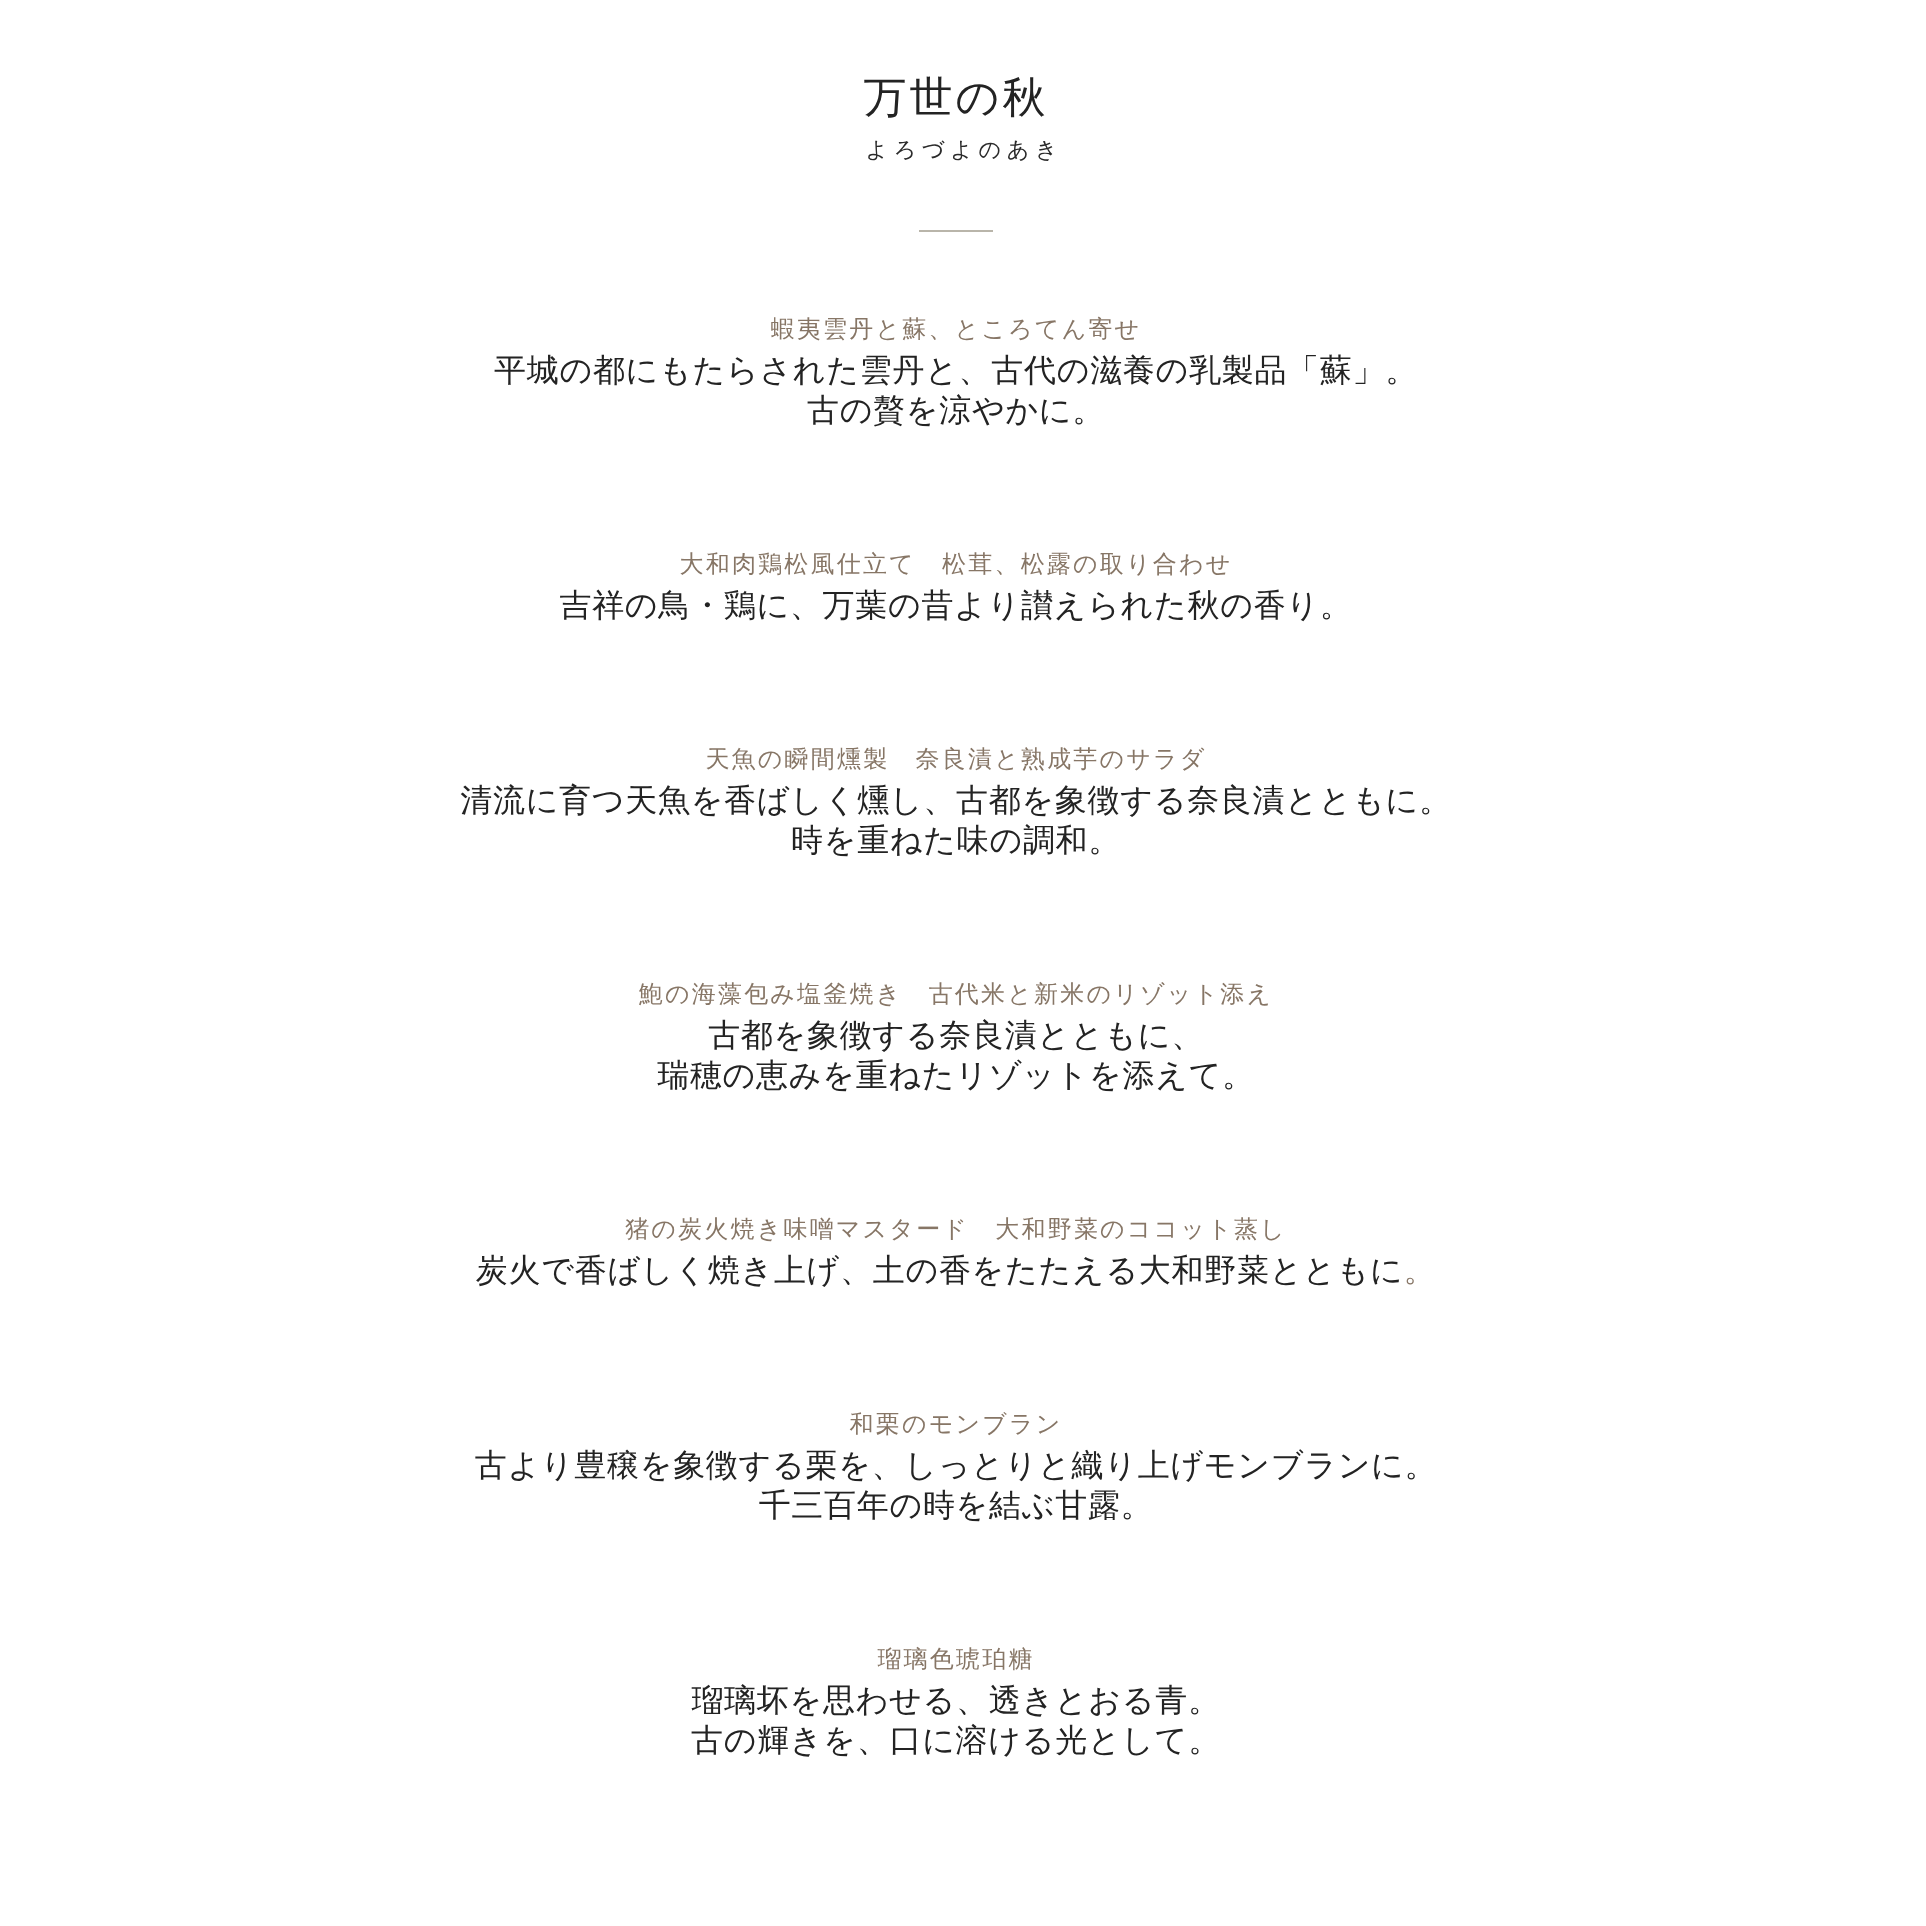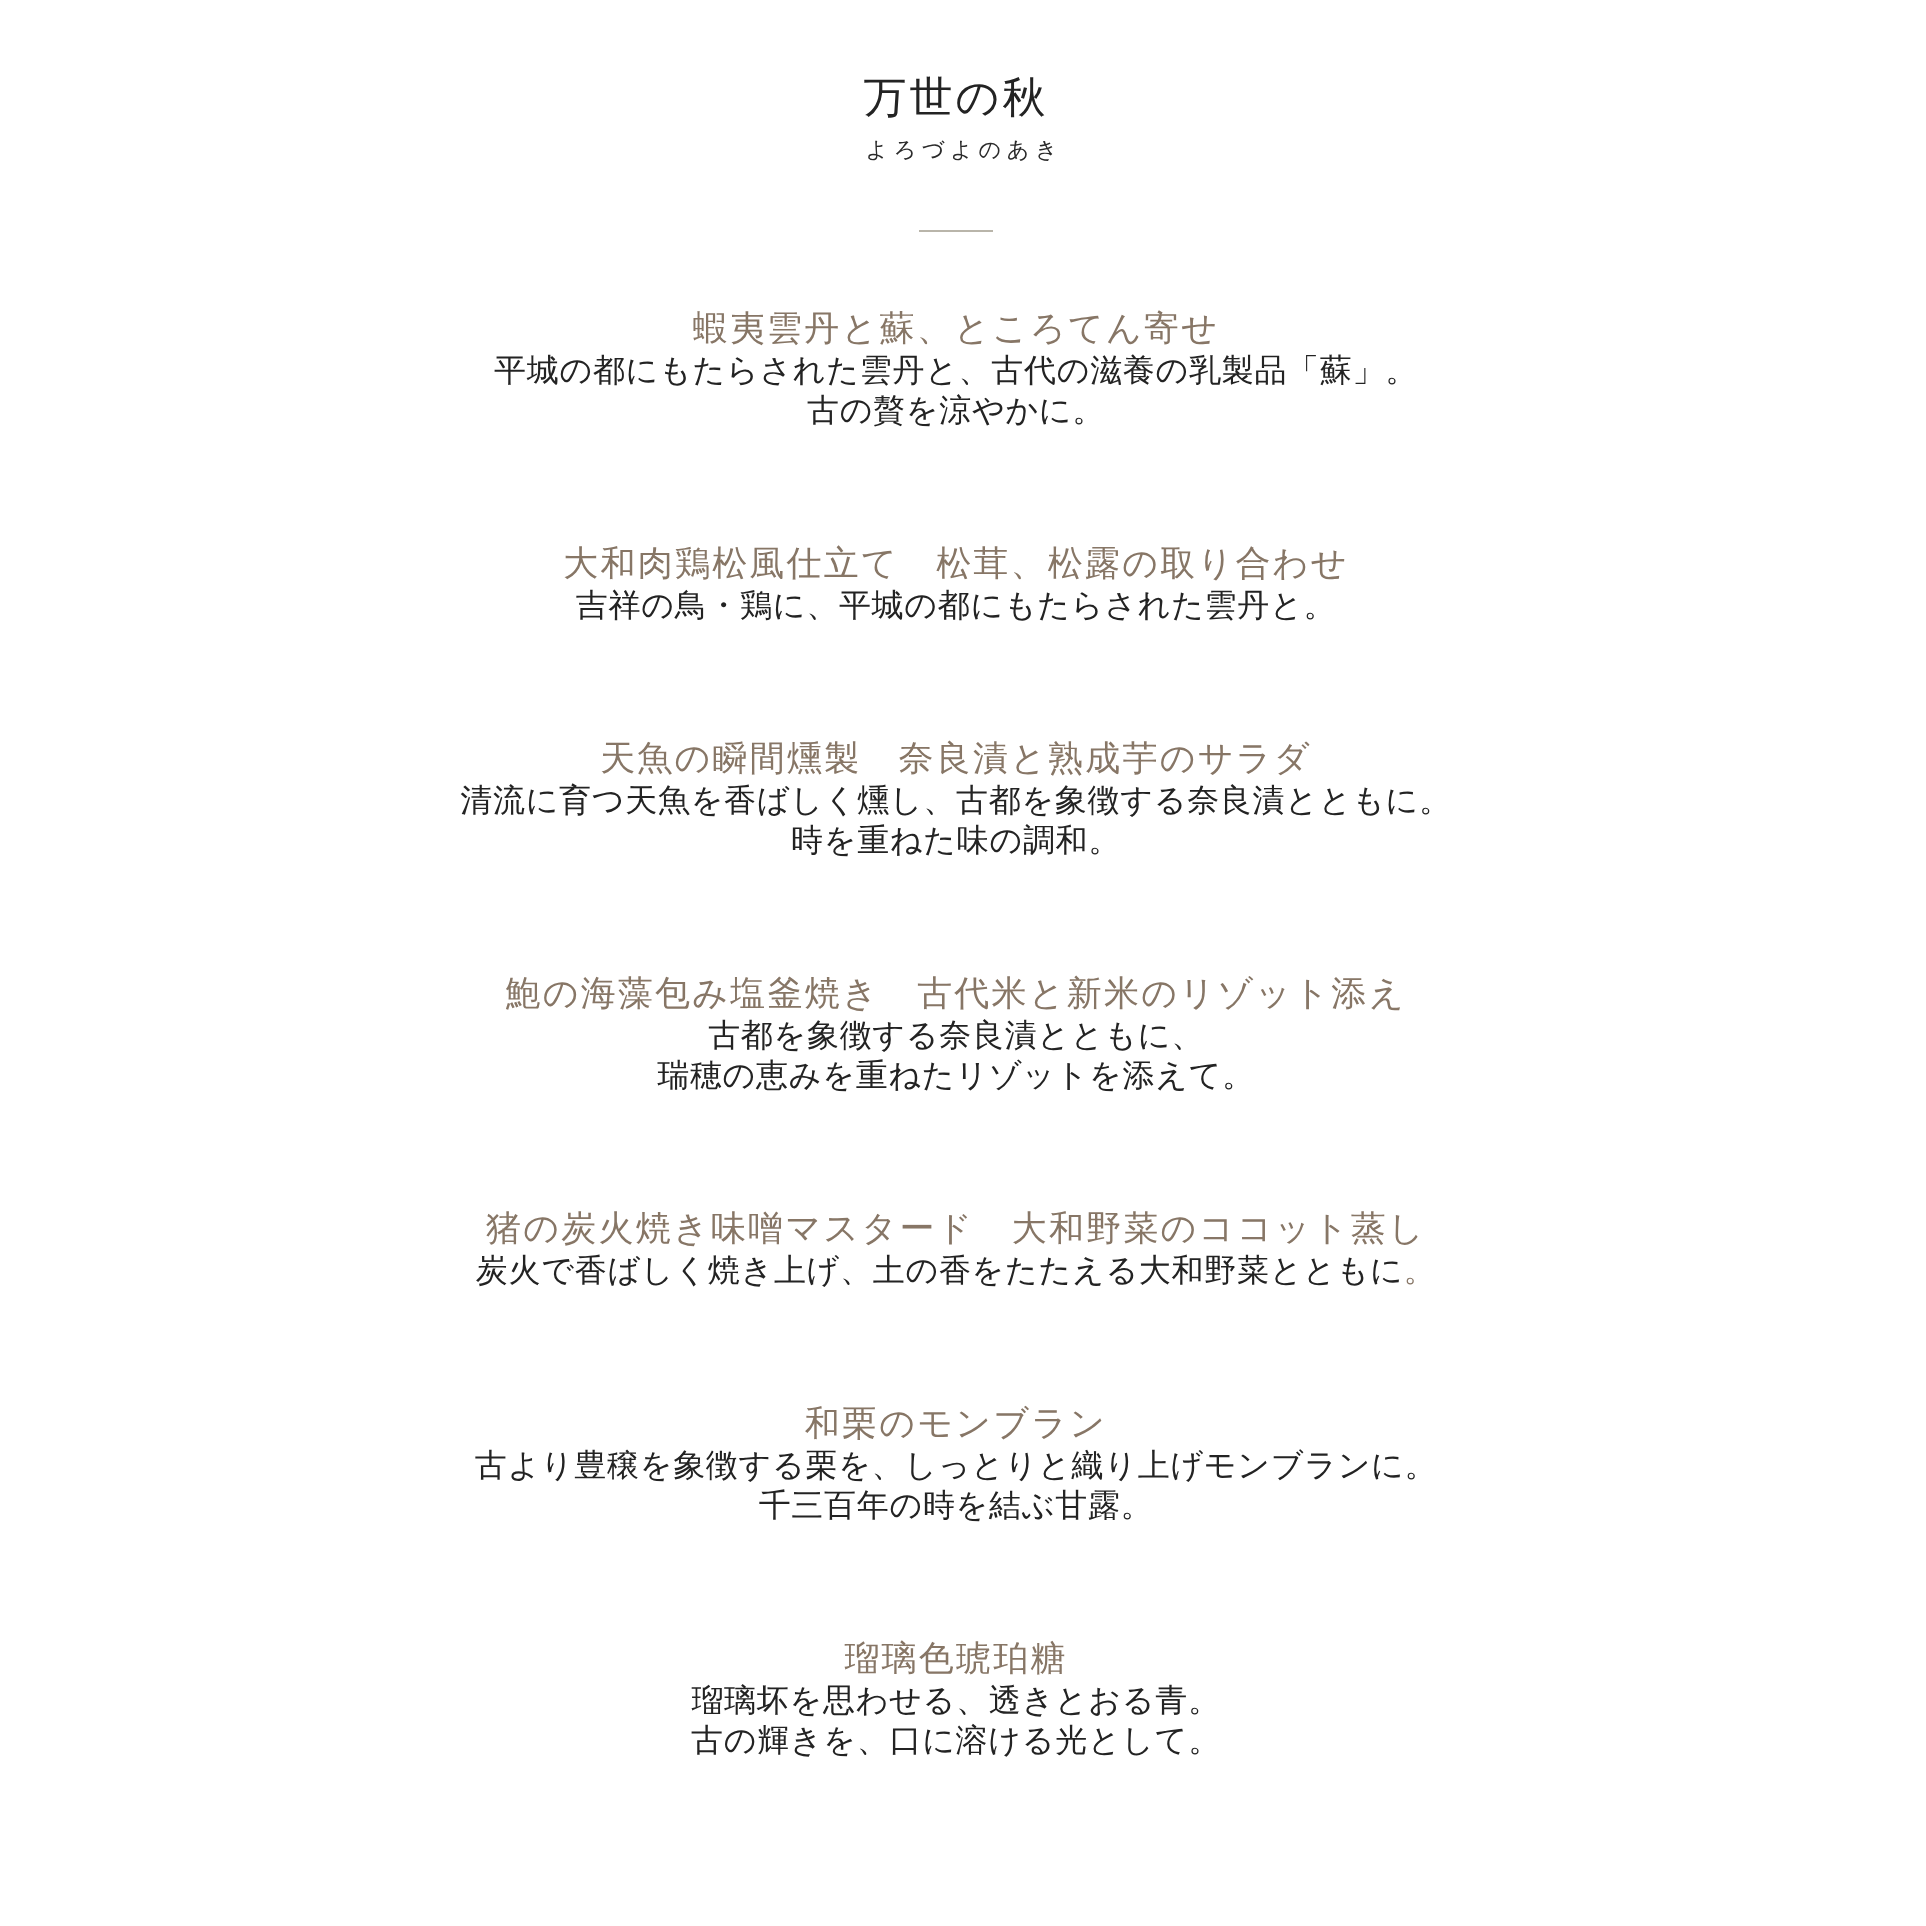--- a/index.html
+++ b/index.html
@@ -48,21 +48,21 @@
     border:0;
     margin:65px auto 0 auto;
   }
   .menu-list{
     margin-top:76px;
   }
   .menu-item{
     margin-bottom:113px;
   }
   .dish-name{
-    font-size:35px;
+    font-size:24px;
     line-height:42px;
     letter-spacing:2.2px;
     color:var(--accent);
   }
   .dish-desc-line{
     font-size:32px;
     line-height:40px;
     letter-spacing:0.7px;
     color:var(--ink);
   }
@@ -78,21 +78,21 @@
   <div class="menu-subtitle">よろづよのあき</div>
   <div class="divider"></div>
   <div class="menu-list">
       <div class="menu-item">
         <div class="dish-name">蝦夷雲丹と蘇、ところてん寄せ</div>
         <div class="dish-desc-line">平城の都にもたらされた雲丹と、古代の滋養の乳製品「蘇」。</div>
         <div class="dish-desc-line">古の贅を涼やかに。</div>
       </div>
       <div class="menu-item">
         <div class="dish-name">大和肉鶏松風仕立て　松茸、松露の取り合わせ</div>
-        <div class="dish-desc-line">吉祥の鳥・鶏に、平城の都にもたらされた雲丹と。</div>
+        <div class="dish-desc-line">吉祥の鳥・鶏に、万葉の昔より讃えられた秋の香り。</div>
       </div>
       <div class="menu-item">
         <div class="dish-name">天魚の瞬間燻製　奈良漬と熟成芋のサラダ</div>
         <div class="dish-desc-line">清流に育つ天魚を香ばしく燻し、古都を象徴する奈良漬とともに。</div>
         <div class="dish-desc-line">時を重ねた味の調和。</div>
       </div>
       <div class="menu-item">
         <div class="dish-name">鮑の海藻包み塩釜焼き　古代米と新米のリゾット添え</div>
         <div class="dish-desc-line">古都を象徴する奈良漬とともに、</div>
         <div class="dish-desc-line">瑞穂の恵みを重ねたリゾットを添えて。</div>

